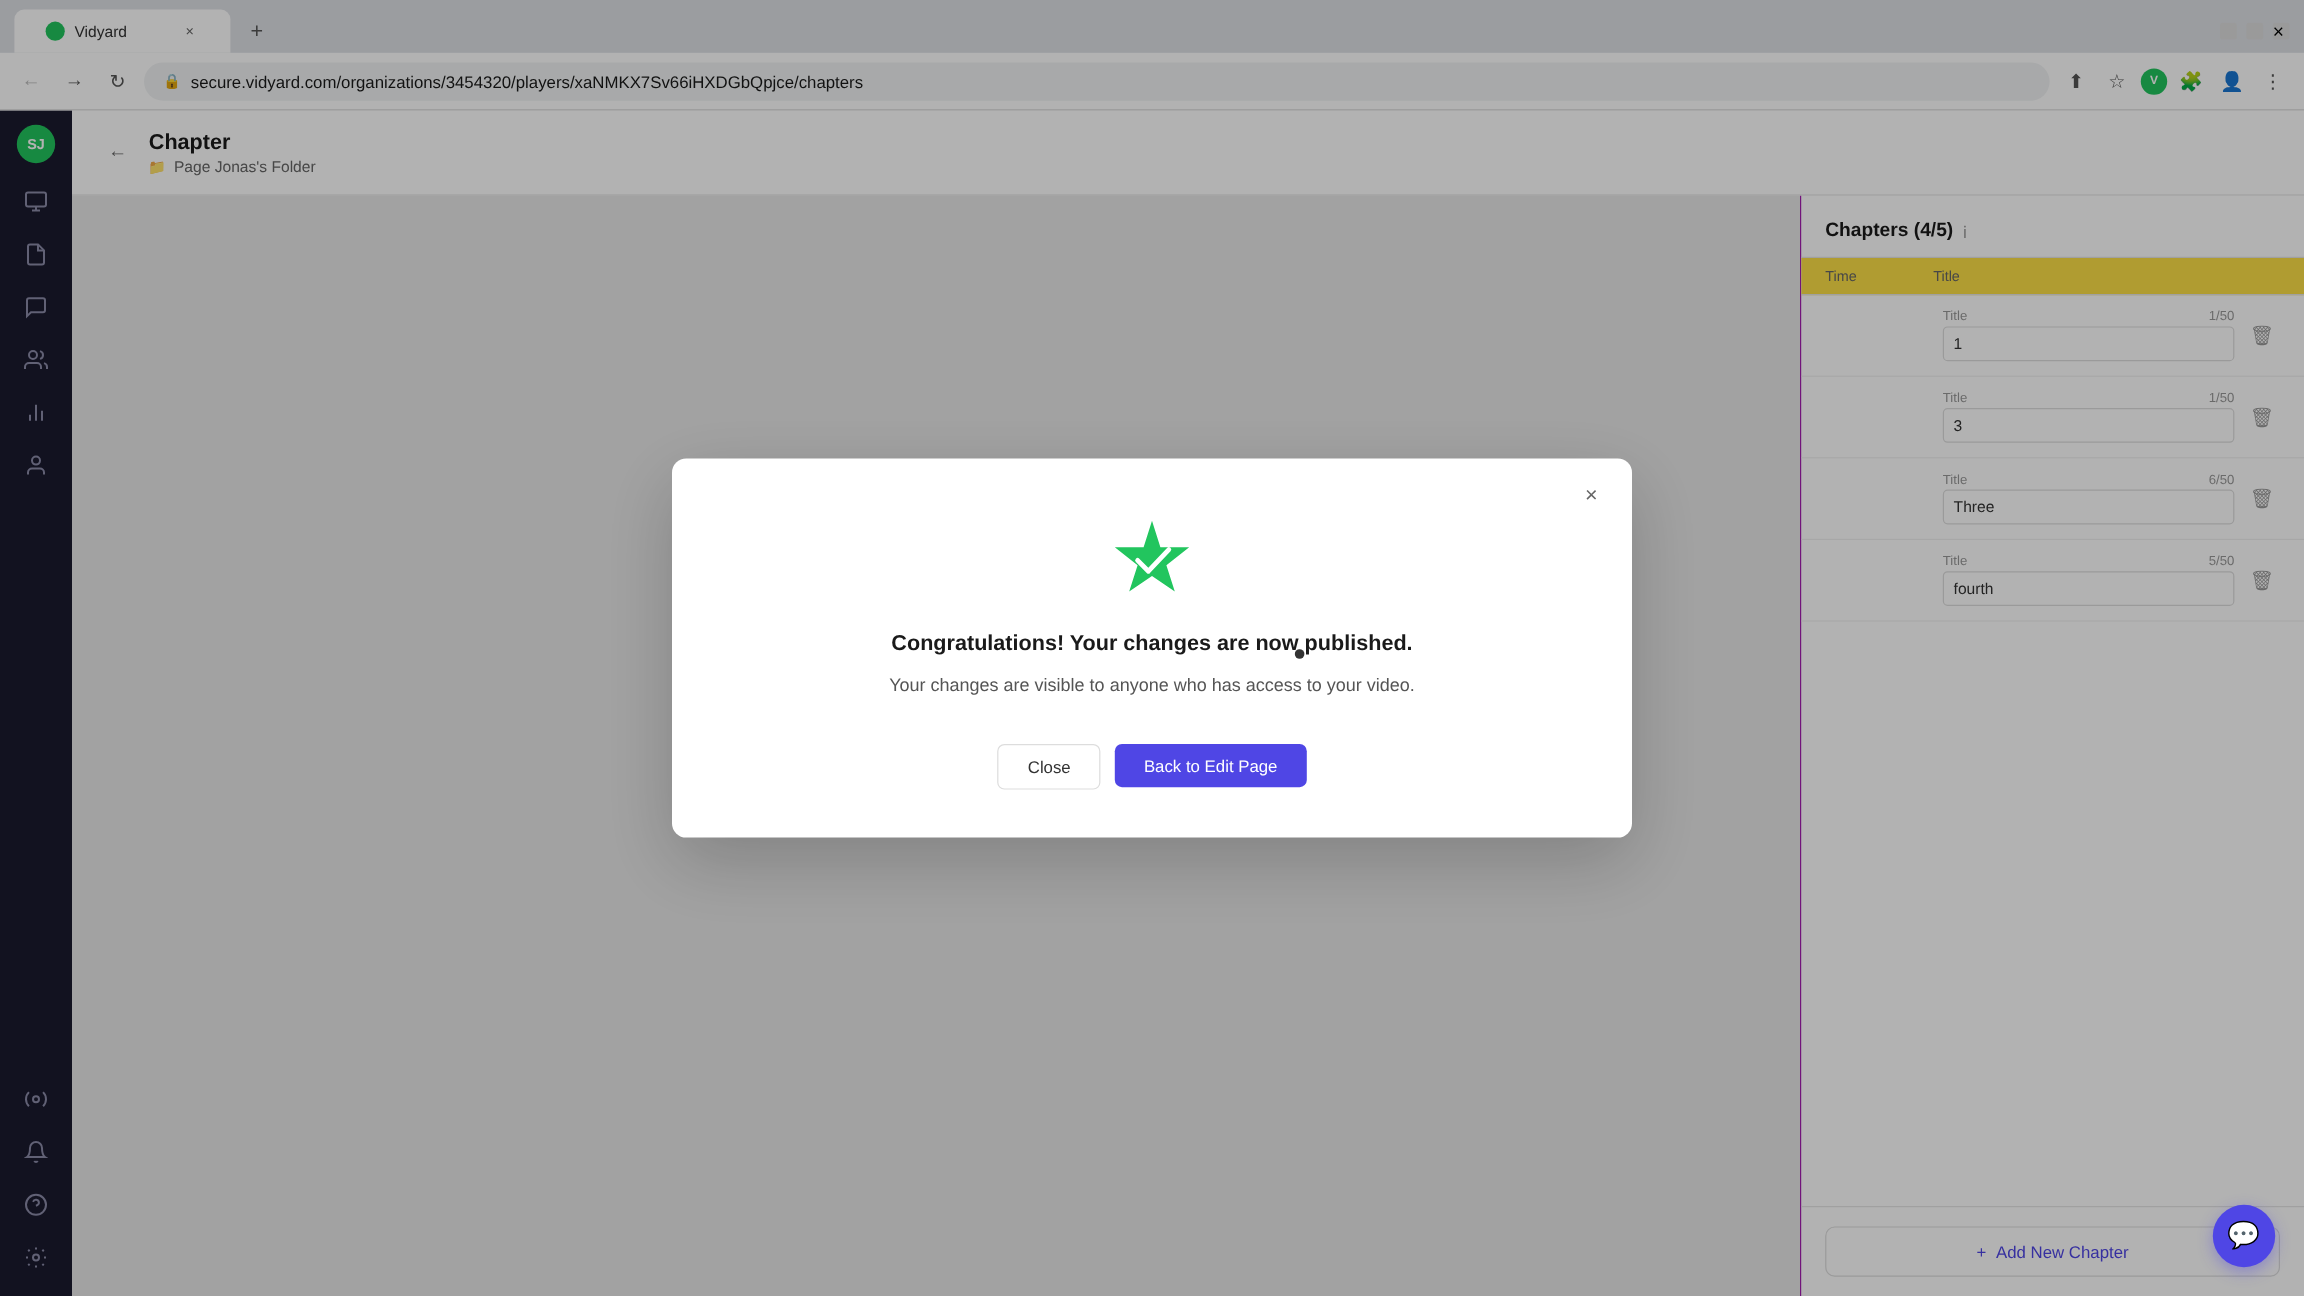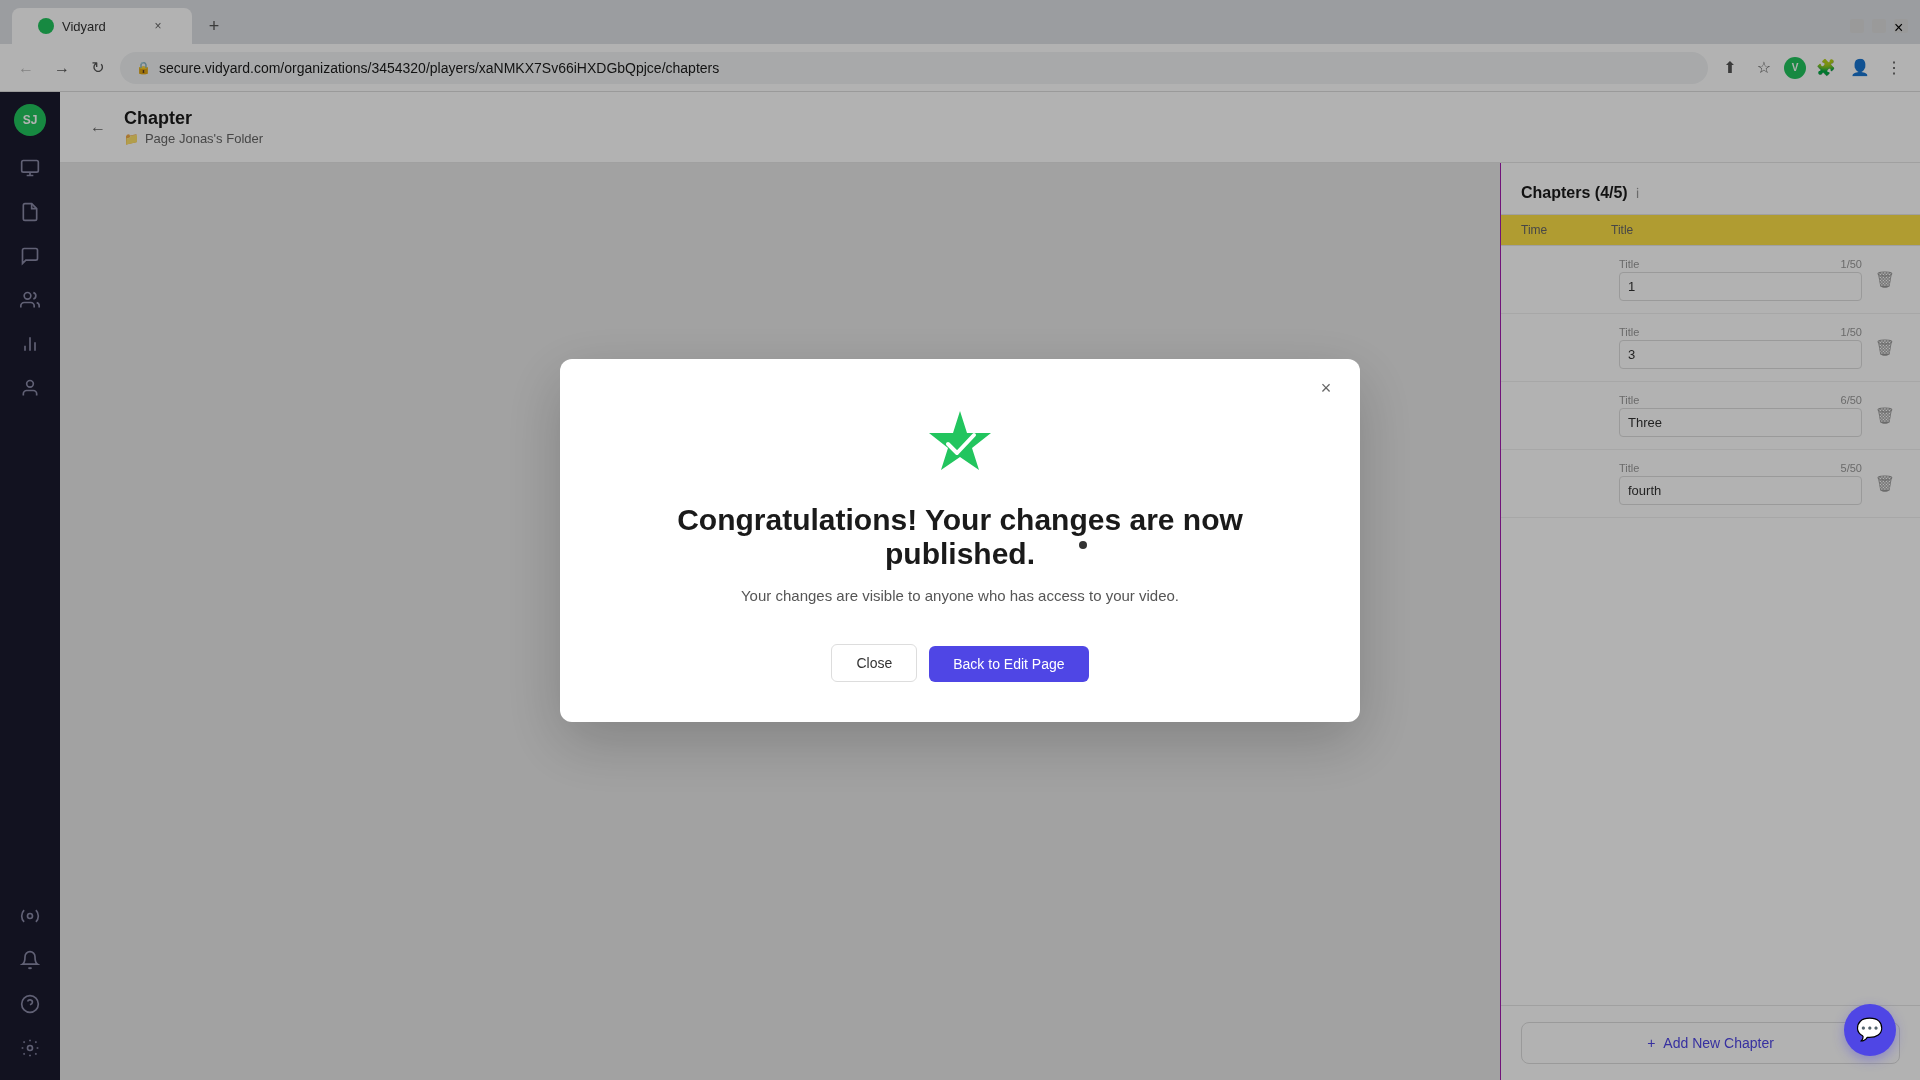--- a/index.html
+++ b/index.html
@@ -65,23 +65,23 @@
     .add-chapter-btn { width: 100%; display: flex; align-items: center; justify-content: center; gap: 8px; padding: 12px; border: 1px solid #ddd; border-radius: 8px; background: #fff; cursor: pointer; color: #4f46e5; font-size: 14px; font-weight: 500; }
 
     
     .overlay { position: fixed; inset: 0; background: rgba(0,0,0,0.3); z-index: 100; display: flex; align-items: center; justify-content: center; }
 
     
     .modal { background: #fff; border-radius: 12px; width: 800px; padding: 48px 48px 40px; position: relative; display: flex; flex-direction: column; align-items: center; box-shadow: 0 20px 60px rgba(0,0,0,0.2); }
     .modal-close { position: absolute; top: 16px; right: 20px; width: 28px; height: 28px; display: flex; align-items: center; justify-content: center; cursor: pointer; color: #666; font-size: 18px; border-radius: 4px; }
     .modal-icon { margin-bottom: 24px; }
     .check-badge { width: 72px; height: 72px; position: relative; }
-    .modal-title { font-size: 30px; font-weight: 600; color: #1a1a1a; text-align: center; margin-bottom: 16px; }
+    .modal-title { font-size: 18px; font-weight: 600; color: #1a1a1a; text-align: center; margin-bottom: 16px; }
     .modal-subtitle { font-size: 15px; color: #555; text-align: center; margin-bottom: 40px; }
-    .modal-actions { display: flex; gap: 12px; align-items: flex-end; }
+    .modal-actions { display: flex; gap: 12px; align-items: flex-start; }
     .btn-secondary { padding: 10px 24px; border: 1px solid #ddd; border-radius: 6px; background: #fff; cursor: pointer; font-size: 14px; font-weight: 500; color: #333; }
     .btn-primary { padding: 10px 24px; border: none; border-radius: 6px; background: #4f46e5; cursor: pointer; font-size: 14px; font-weight: 500; color: #fff; }
 
     
     .chat-widget { position: fixed; bottom: 24px; right: 24px; width: 52px; height: 52px; background: #4f46e5; border-radius: 50%; display: flex; align-items: center; justify-content: center; cursor: pointer; box-shadow: 0 4px 12px rgba(79,70,229,0.4); z-index: 200; }
     .chat-icon { color: white; font-size: 22px; }
 
     
     .cursor-dot { position: fixed; width: 8px; height: 8px; background: #333; border-radius: 50%; pointer-events: none; z-index: 9999; top: 541px; left: 1079px; }
   </style>

